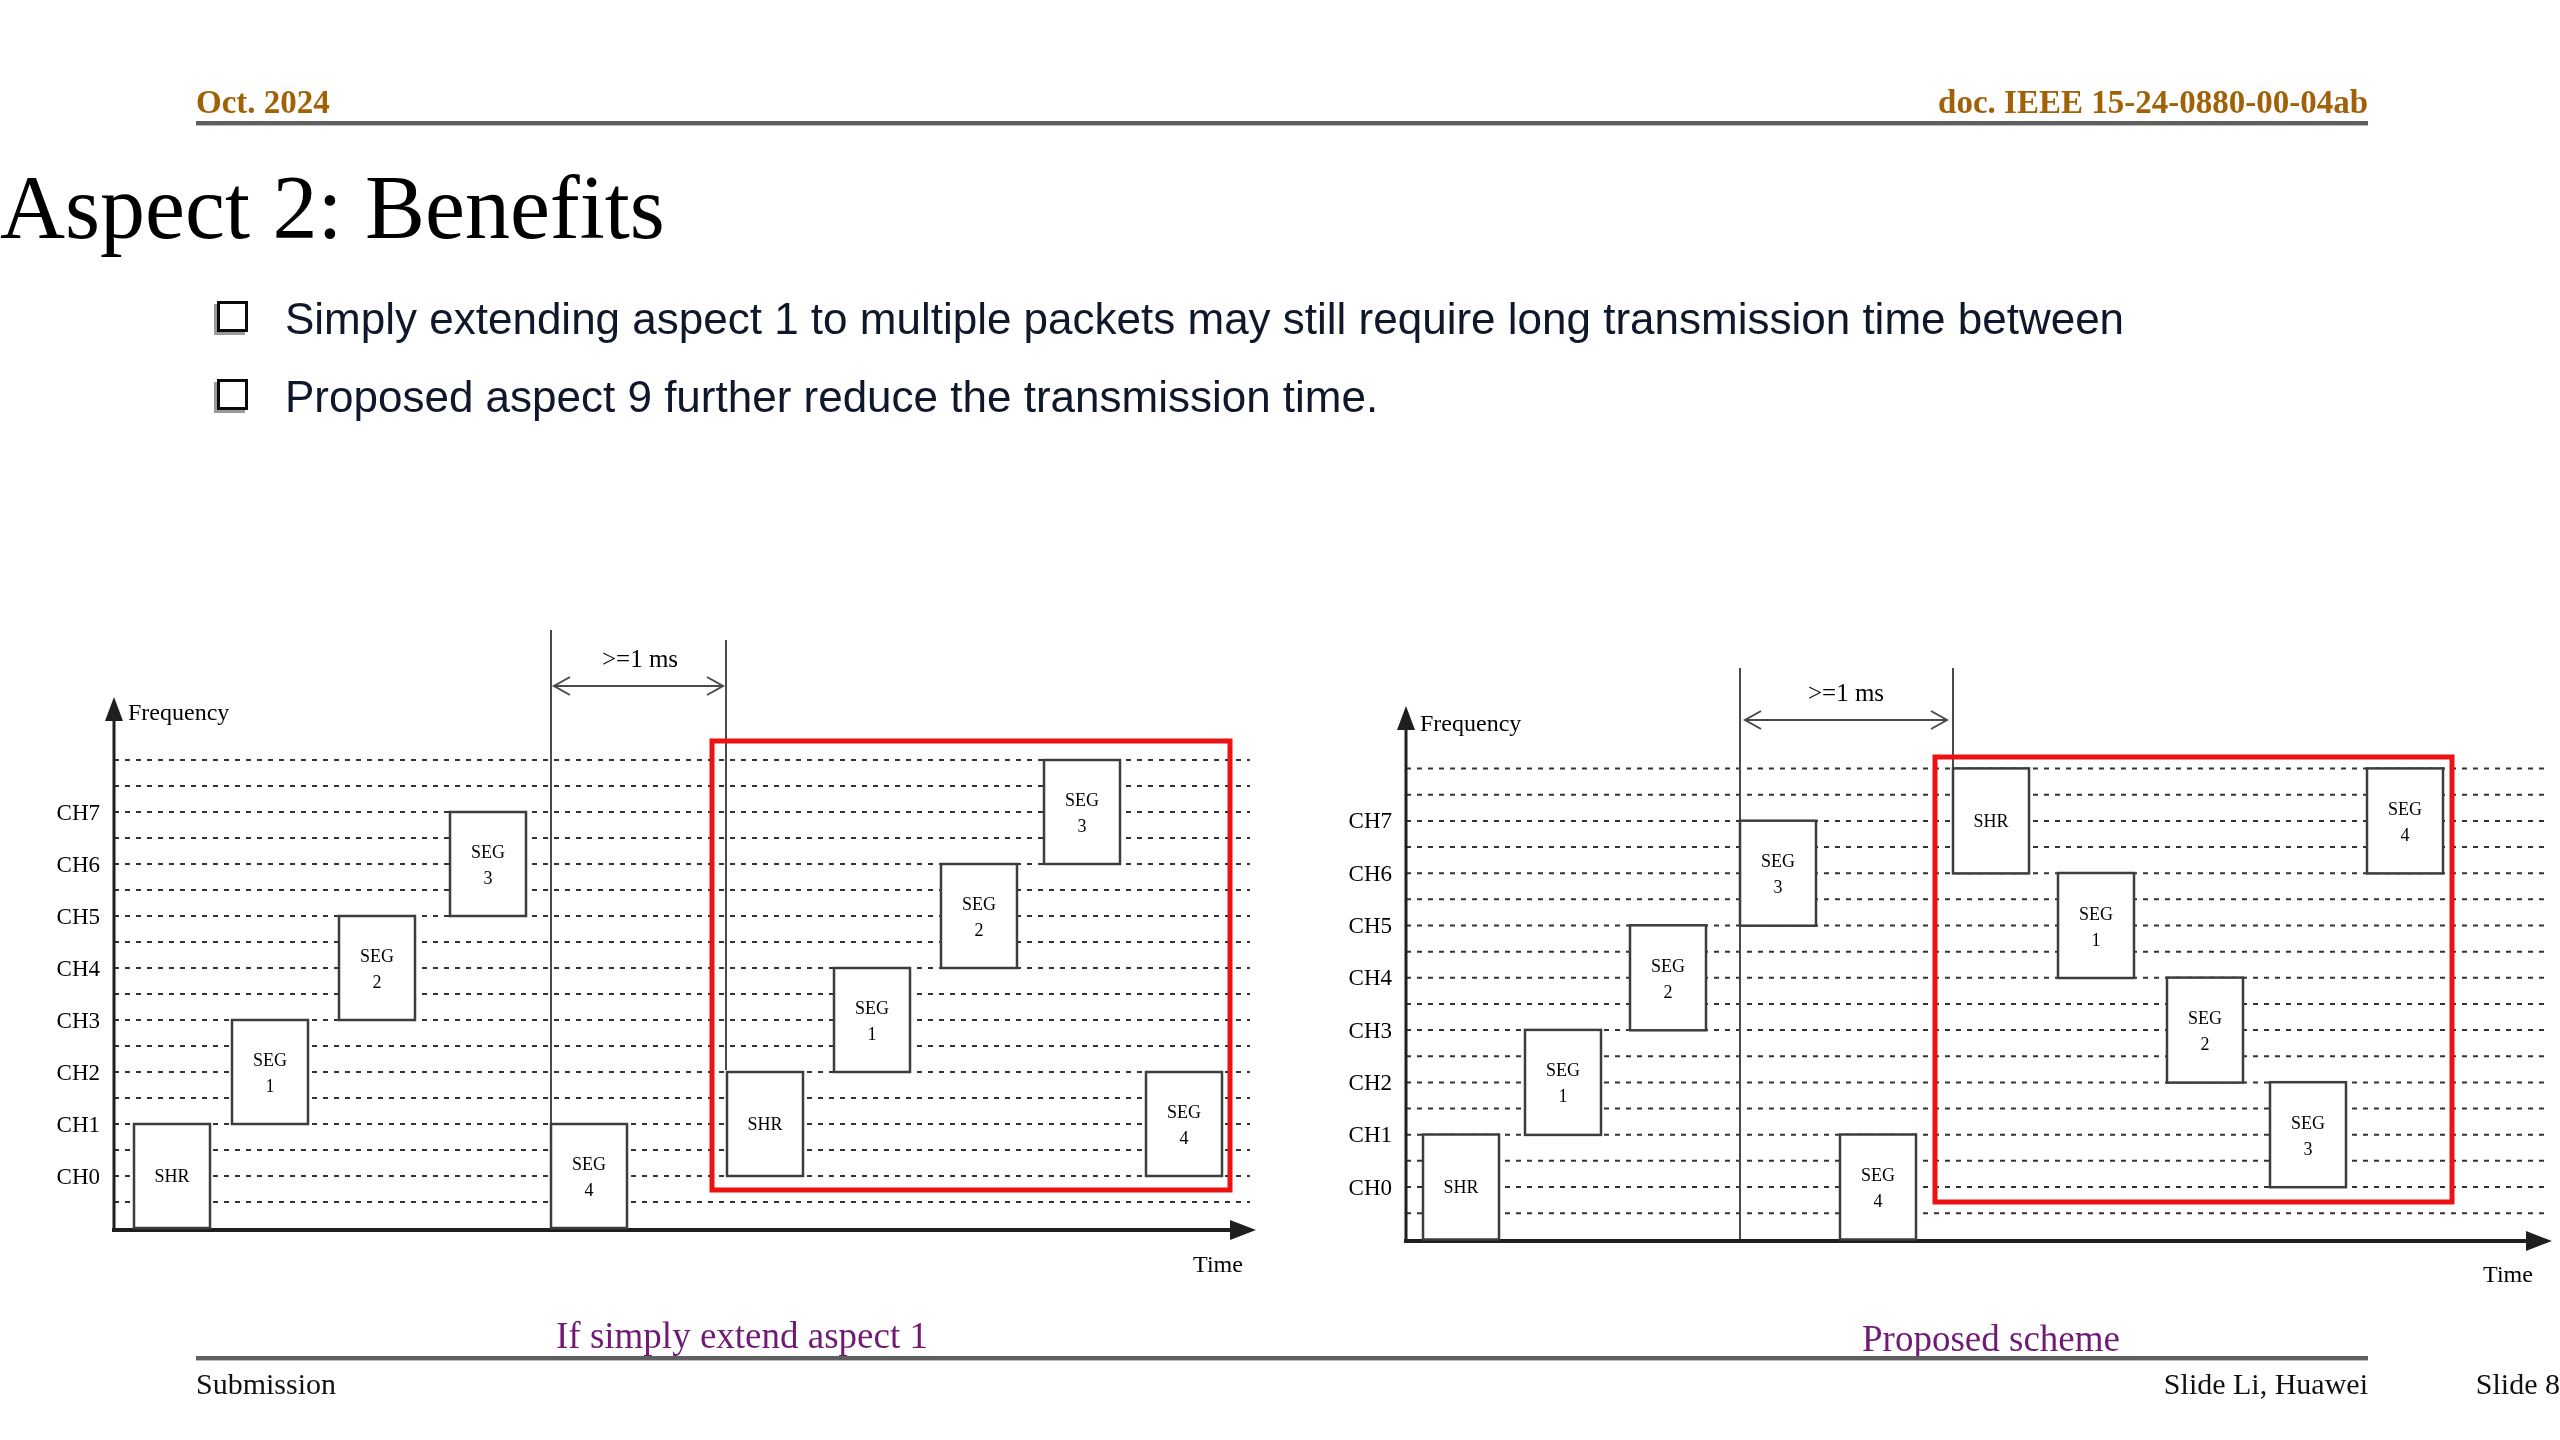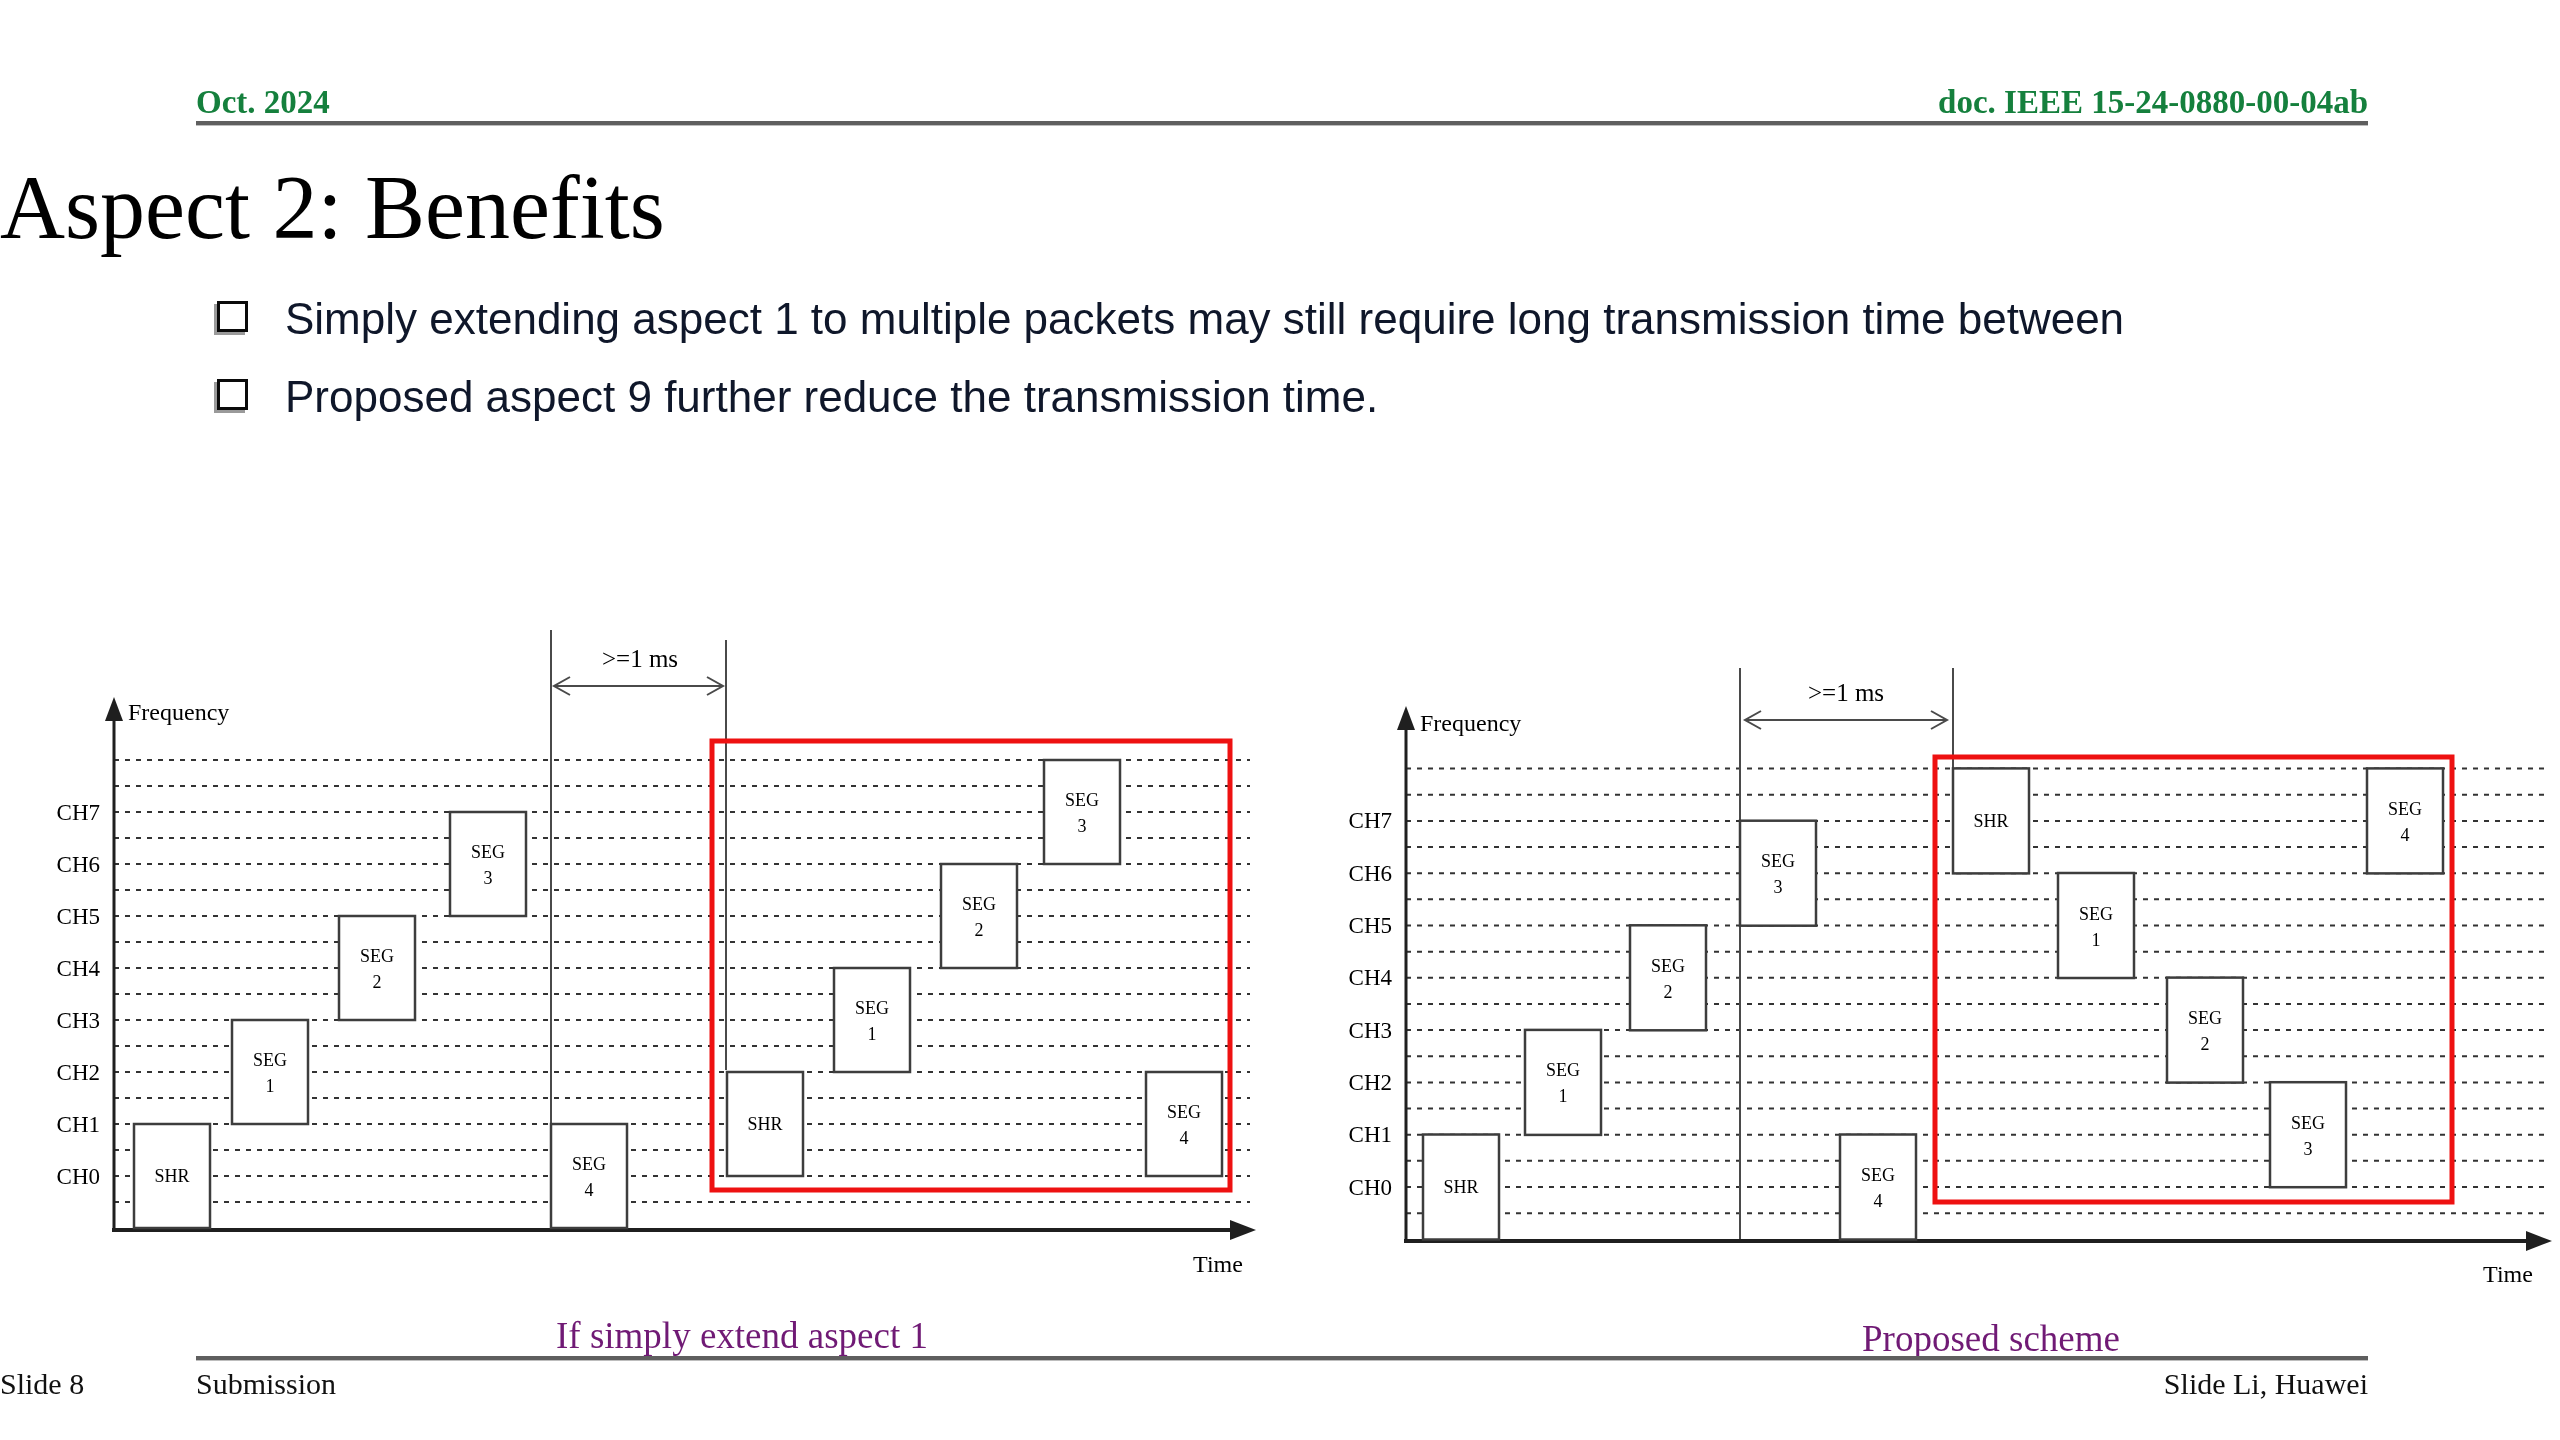--- a/index.html
+++ b/index.html
@@ -7,21 +7,21 @@
     position:relative;
     width:2560px;height:1440px;
     background:#ffffff;
     overflow:hidden;
     font-family:"Liberation Serif", serif;
     color:#000;
   }
   .hdr-text{
     position:absolute;top:84px;
     font:bold 33px/1.1 "Liberation Serif", serif;
-    color:#15803d;
+    color:#a16207;
     white-space:nowrap;
   }
   .hdr-date{left:196px;}
   .hdr-doc{right:192px;}
   .rule{
     position:absolute;left:196px;width:2172px;height:4px;
     background:#5f5f5f;
     border-bottom:1px solid #bdbdbd;
   }
   .rule-top{top:121px;}
@@ -66,21 +66,21 @@
   }
   .caption-left{left:742px;top:1282px;}
   .caption-right{left:1991px;top:1285px;}
   .ftr-text{
     position:absolute;top:1366px;
     font:30px/1.2 "Liberation Serif", serif;
     color:#111;
     white-space:nowrap;
   }
   .ftr-left{left:196px;}
-  .ftr-center{left:0;right:0;text-align:left;}
+  .ftr-center{left:0;right:0;text-align:right;}
   .ftr-right{right:192px;}
   svg text{font-family:"Liberation Serif", serif;fill:#000;}
 </style>
 </head>
 <body>
 
 <div class="slide">
 
   <div class="hdr-text hdr-date">Oct. 2024</div>
   <div class="hdr-text hdr-doc">doc. IEEE 15-24-0880-00-04ab</div>

